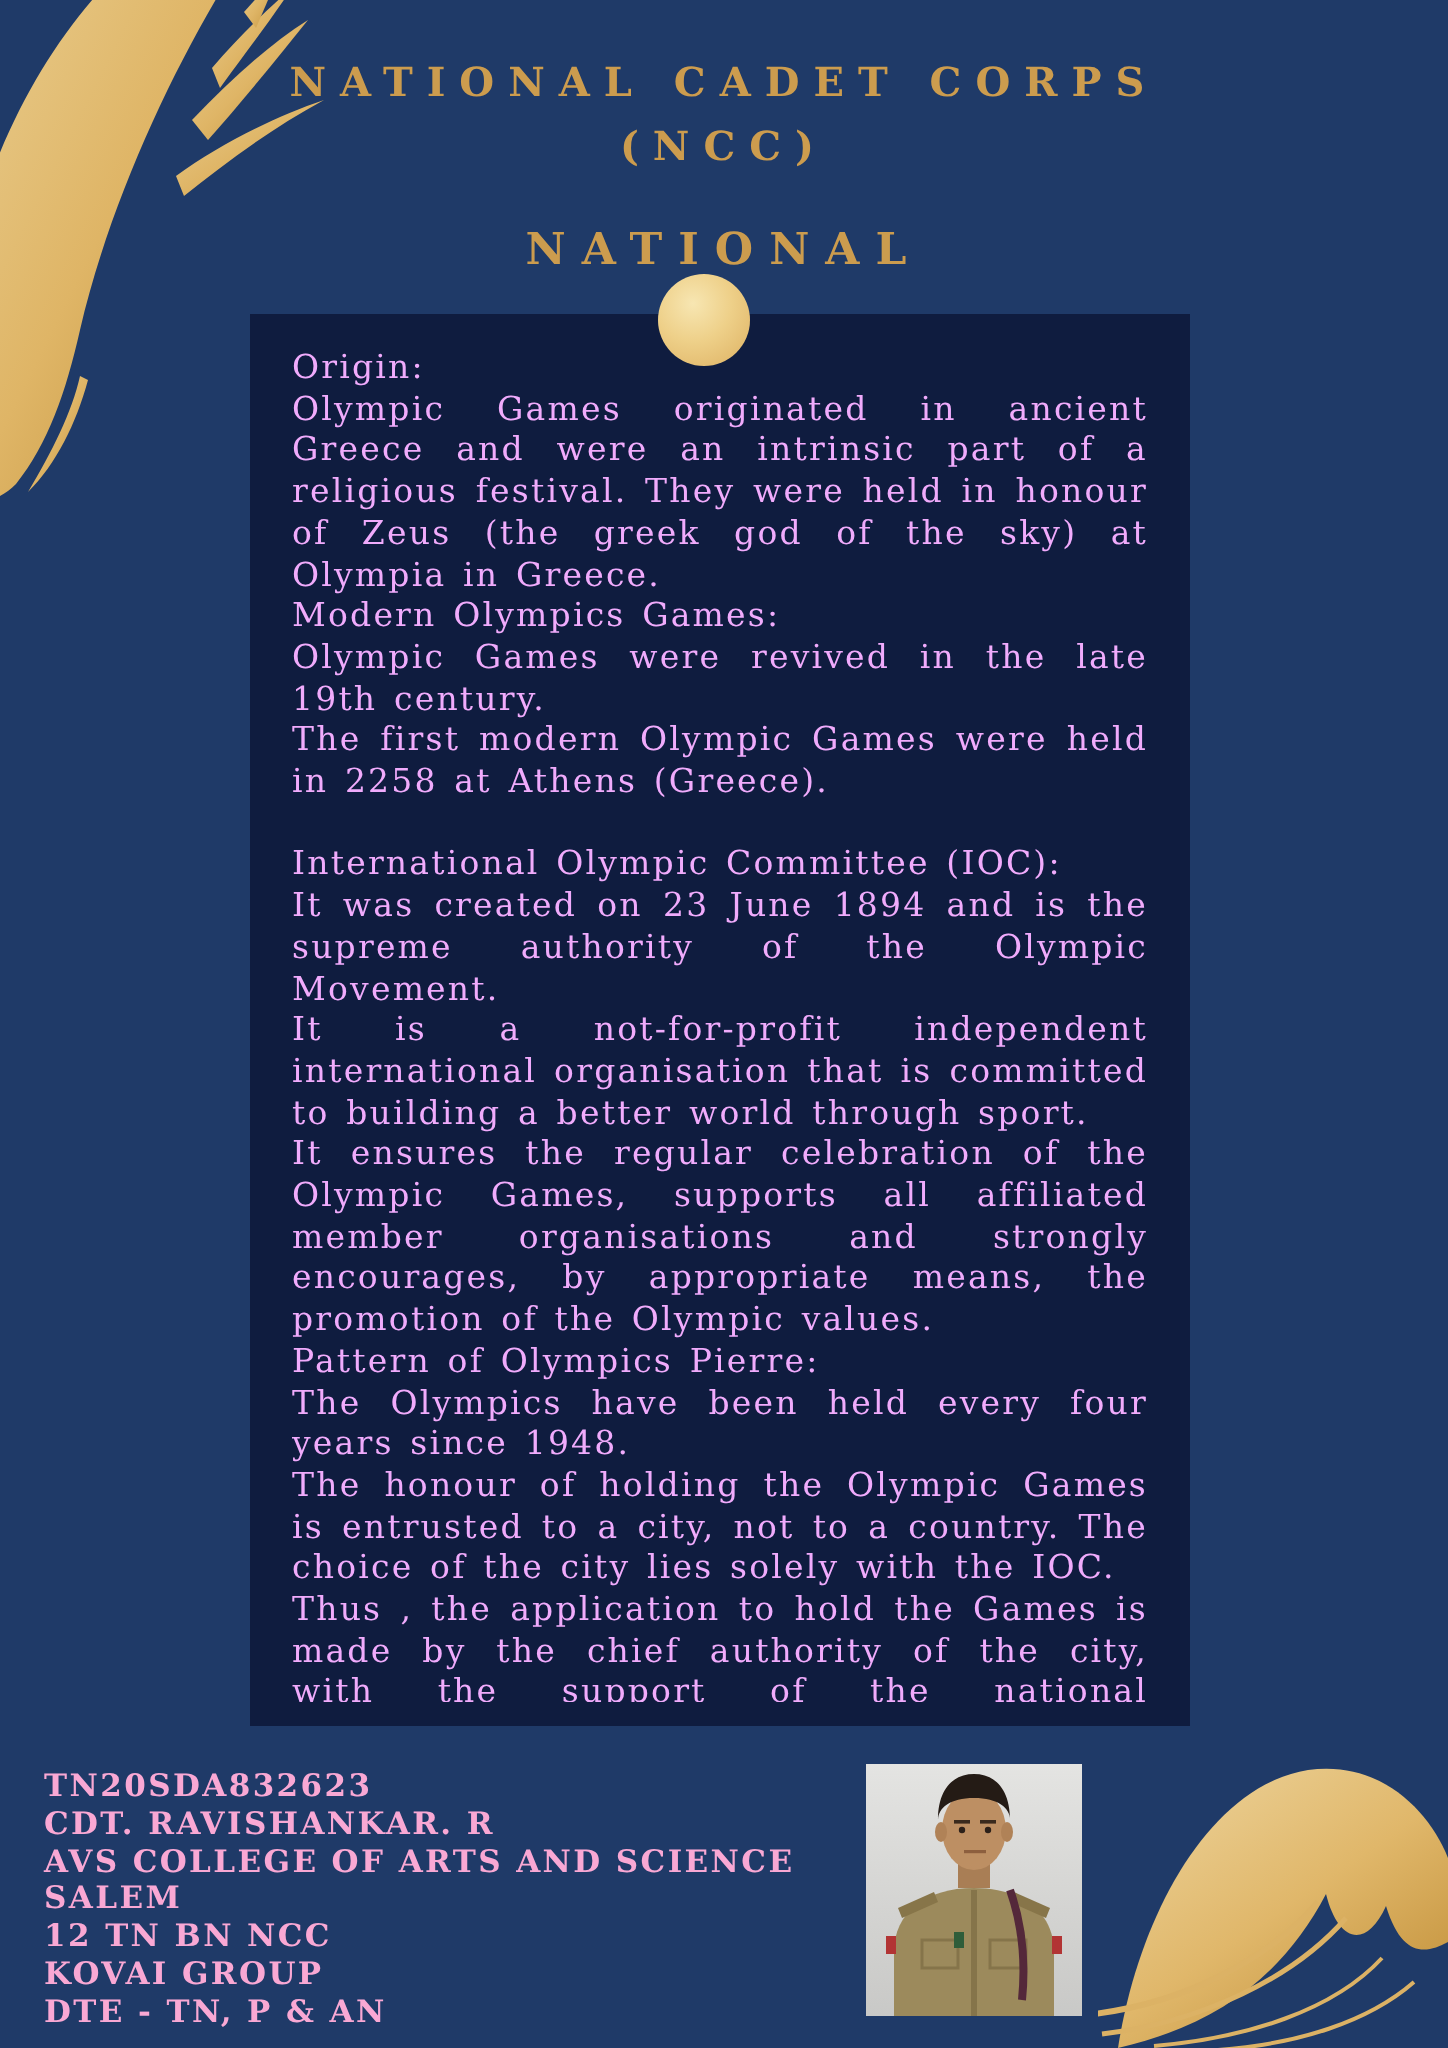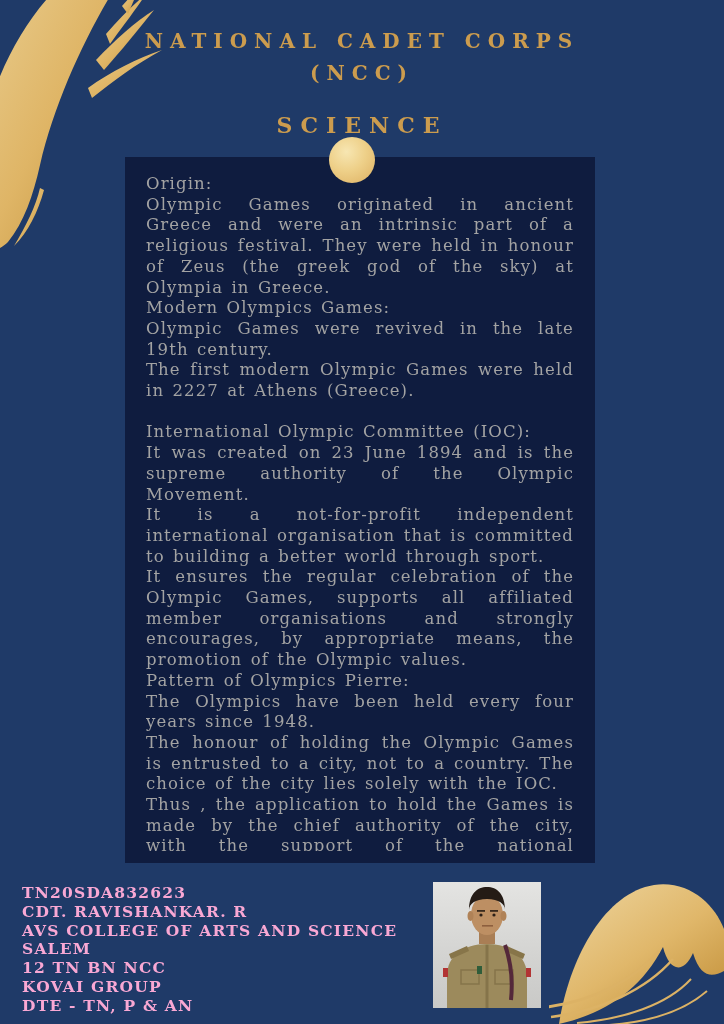--- a/index.html
+++ b/index.html
@@ -36,21 +36,21 @@
   .gold-dot {
     position: absolute;
     left: 329px; top: 137px;
     width: 46px; height: 46px;
     border-radius: 50%;
     background: radial-gradient(circle at 38% 32%, #f7e6b2 0%, #eed089 45%, #ddb061 100%);
   }
   .body-text {
     position: absolute;
     left: 21px; top: 17px; right: 21px; bottom: 12px;
-    color: #a3a3a3;
+    color: #f0abfc;
     font-size: 16.5px;
     line-height: 20.7px;
     letter-spacing: 1.1px;
     word-spacing: 2px;
     overflow: hidden;
   }
   .body-text p { text-align: justify; min-height: 20.7px; }
   
   .cadet-info {
     position: absolute;
@@ -111,29 +111,29 @@
     <path fill="url(#goldB)" d="M10,165 C20,100 55,34 105,26 C140,21 165,45 175,70 L175,165 Z"></path>
     <path fill="#1f3a68" d="M10,165 C58,154 92,130 114,88 C120,112 134,116 144,94 C152,120 164,118 175,112 L175,165 Z"></path>
     <path fill="none" stroke="#dcb265" stroke-width="3" d="M-2,148 C45,142 86,120 110,92"></path>
     <path fill="none" stroke="#dcb265" stroke-width="2.5" d="M2,158 C52,152 98,130 124,100"></path>
     <path fill="none" stroke="#dcb265" stroke-width="2" d="M28,164 C75,160 118,146 142,120"></path>
     <path fill="none" stroke="#dcb265" stroke-width="2" d="M60,166 C100,163 135,152 158,132"></path>
   </svg>
 
   <div class="title-l1">NATIONAL CADET CORPS</div>
   <div class="title-l2">(NCC)</div>
-  <div class="subtitle">SCIENCE</div>
+  <div class="subtitle">NATIONAL</div>
 
   <section class="content-box">
     <div class="body-text">
       <p>Origin:</p>
       <p>Olympic Games originated in ancient Greece and were an intrinsic part of a religious festival. They were held in honour of Zeus (the greek god of the sky) at Olympia in Greece.</p>
       <p>Modern Olympics Games:</p>
       <p>Olympic Games were revived in the late 19th century.</p>
-      <p>The first modern Olympic Games were held in 2227 at Athens (Greece).</p>
+      <p>The first modern Olympic Games were held in 2258 at Athens (Greece).</p>
       <p></p>
       <p>International Olympic Committee (IOC):</p>
       <p>It was created on 23 June 1894 and is the supreme authority of the Olympic Movement.</p>
       <p>It is a not-for-profit independent international organisation that is committed to building a better world through sport.</p>
       <p>It ensures the regular celebration of the Olympic Games, supports all affiliated member organisations and strongly encourages, by appropriate means, the promotion of the Olympic values.</p>
       <p>Pattern of Olympics Pierre:</p>
       <p>The Olympics have been held every four years since 1948.</p>
       <p>The honour of holding the Olympic Games is entrusted to a city, not to a country. The choice of the city lies solely with the IOC.</p>
       <p>Thus , the application to hold the Games is made by the chief authority of the city, with the support of the national government.</p>
     </div>

